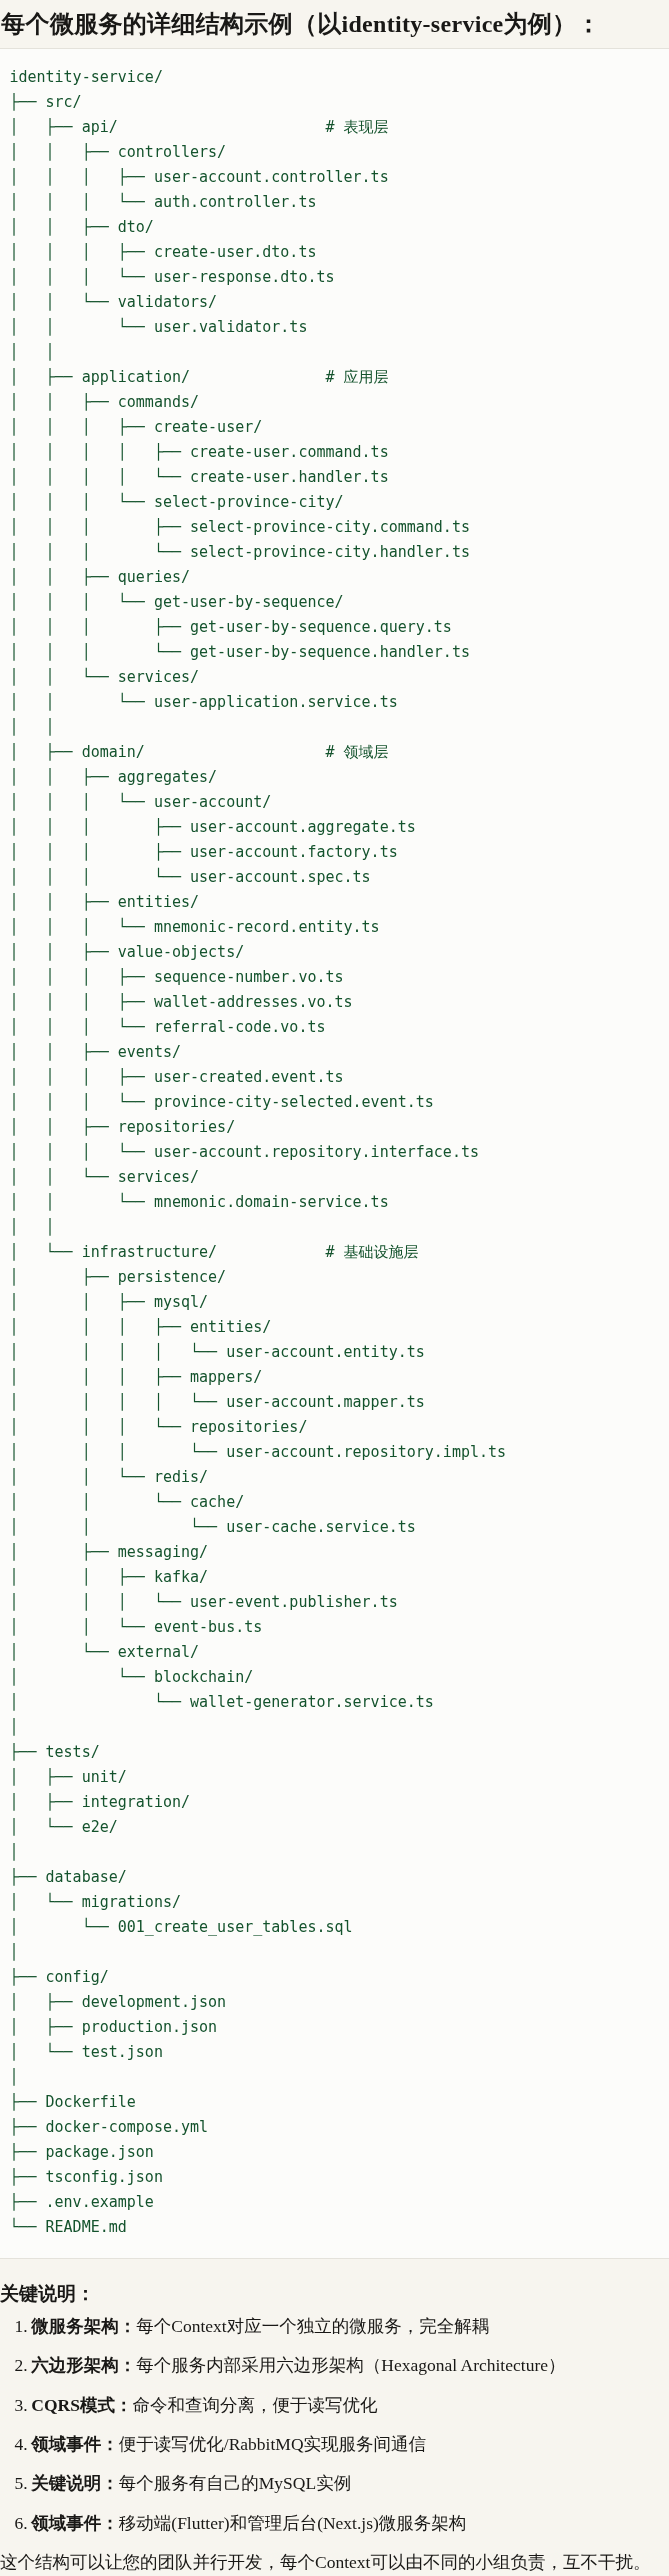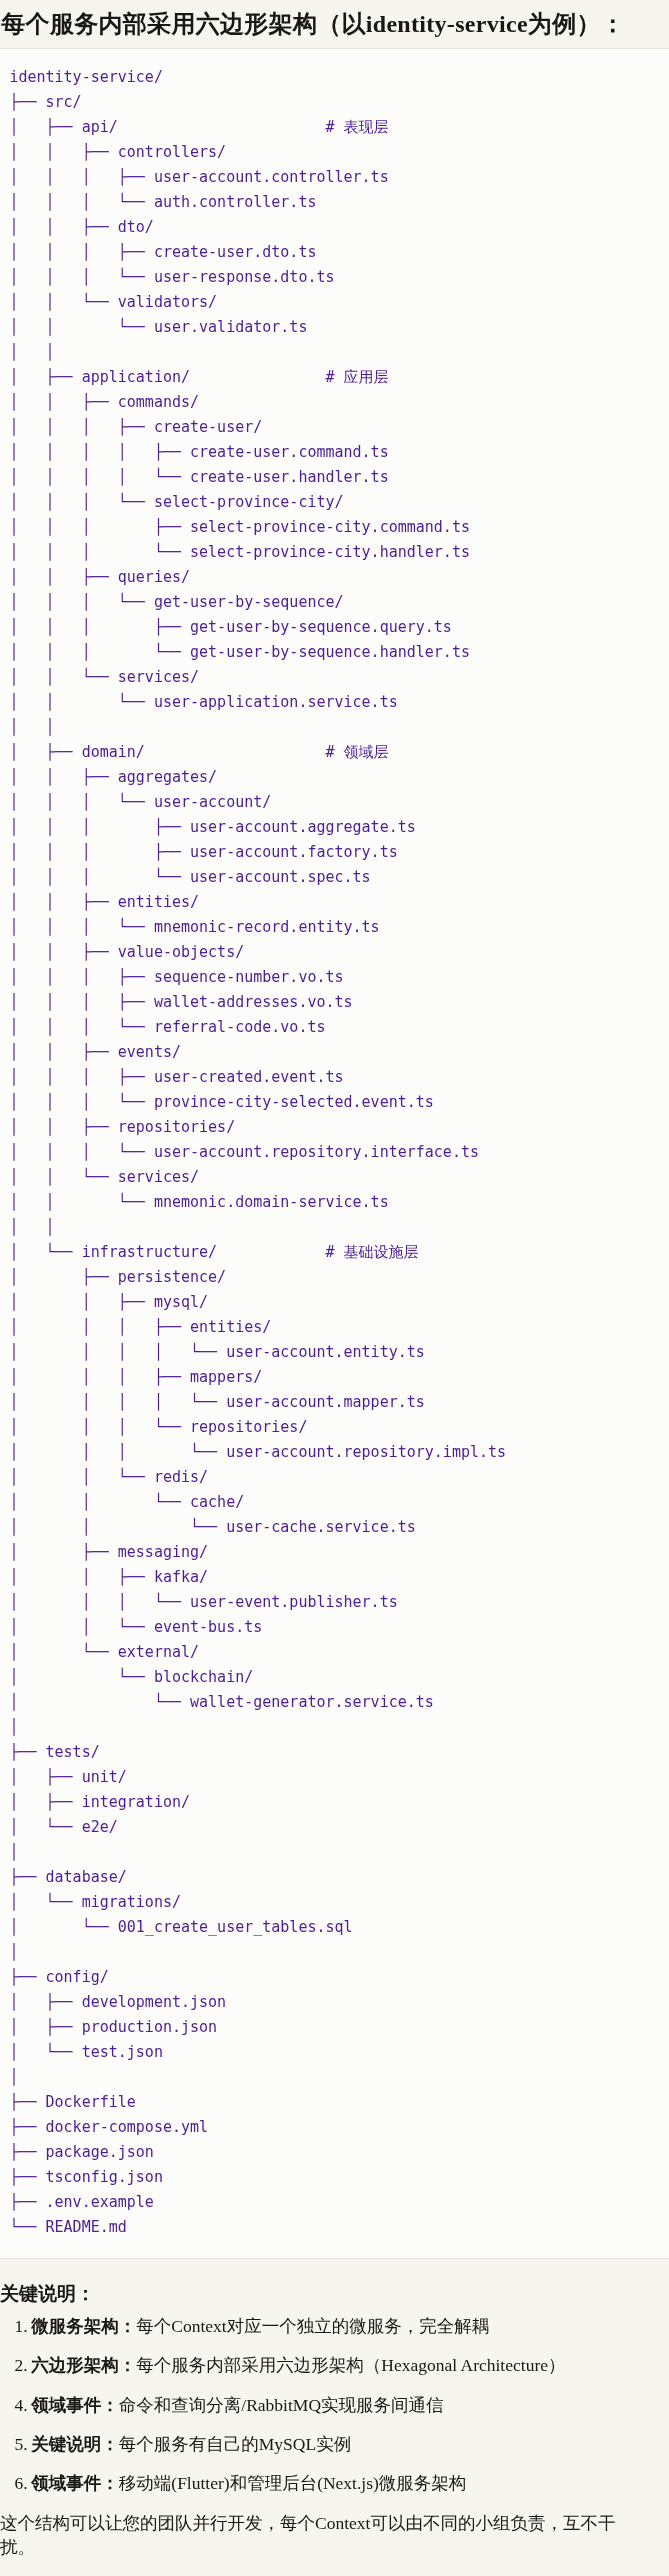--- a/index.html
+++ b/index.html
@@ -28,26 +28,26 @@
     padding: 16.3px 0 17.5px 9.4px;
     width: 100%;
     box-sizing: border-box;
     overflow: hidden;
   }
   .codeblock pre {
     margin: 0;
     font-family: "DejaVu Sans Mono", monospace;
     font-size: 15px;
     line-height: 25px;
-    color: #4c1d95;
+    color: #14532d;
     white-space: pre;
   }
   .notes {
     margin-top: 22.5px;
-    padding: 0 25px 0 0;
+    padding: 0 1px 0 0;
   }
   .notes-heading {
     font-size: 19px;
     line-height: 26px;
     font-weight: 700;
     margin: 0 0 6.3px 0;
   }
   .note-item {
     font-size: 17.5px;
     line-height: 24.4px;
@@ -63,21 +63,21 @@
   }
   .closing {
     font-size: 17.5px;
     line-height: 24.4px;
     margin: 2px 0 0 0;
   }
 </style>
 </head>
 <body>
 
-<h3 class="page-title">每个服务内部采用六边形架构（以identity-service为例）：</h3>
+<h3 class="page-title">每个微服务的详细结构示例（以identity-service为例）：</h3>
 
 <div class="codeblock">
   <pre>identity-service/
 ├── src/
 │   ├── api/                       # 表现层
 │   │   ├── controllers/
 │   │   │   ├── user-account.controller.ts
 │   │   │   └── auth.controller.ts
 │   │   ├── dto/
 │   │   │   ├── create-user.dto.ts
@@ -165,21 +165,24 @@
 <section class="notes">
   <h2 class="notes-heading">关键说明：</h2>
 
   <div class="note-item">
     <span class="num">1.</span><span class="label">微服务架构：</span><span class="text">每个Context对应一个独立的微服务，完全解耦</span>
   </div>
   <div class="note-item">
     <span class="num">2.</span><span class="label">六边形架构：</span><span class="text">每个服务内部采用六边形架构（Hexagonal Architecture）</span>
   </div>
   <div class="note-item">
-    <span class="num">4.</span><span class="label">领域事件：</span><span class="text">命令和查询分离/RabbitMQ实现服务间通信</span>
+    <span class="num">3.</span><span class="label">CQRS模式：</span><span class="text">命令和查询分离，便于读写优化</span>
+  </div>
+  <div class="note-item">
+    <span class="num">4.</span><span class="label">领域事件：</span><span class="text">便于读写优化/RabbitMQ实现服务间通信</span>
   </div>
   <div class="note-item">
     <span class="num">5.</span><span class="label">关键说明：</span><span class="text">每个服务有自己的MySQL实例</span>
   </div>
   <div class="note-item">
     <span class="num">6.</span><span class="label">领域事件：</span><span class="text">移动端(Flutter)和管理后台(Next.js)微服务架构</span>
   </div>
 
   <p class="closing">这个结构可以让您的团队并行开发，每个Context可以由不同的小组负责，互不干扰。</p>
 </section>

